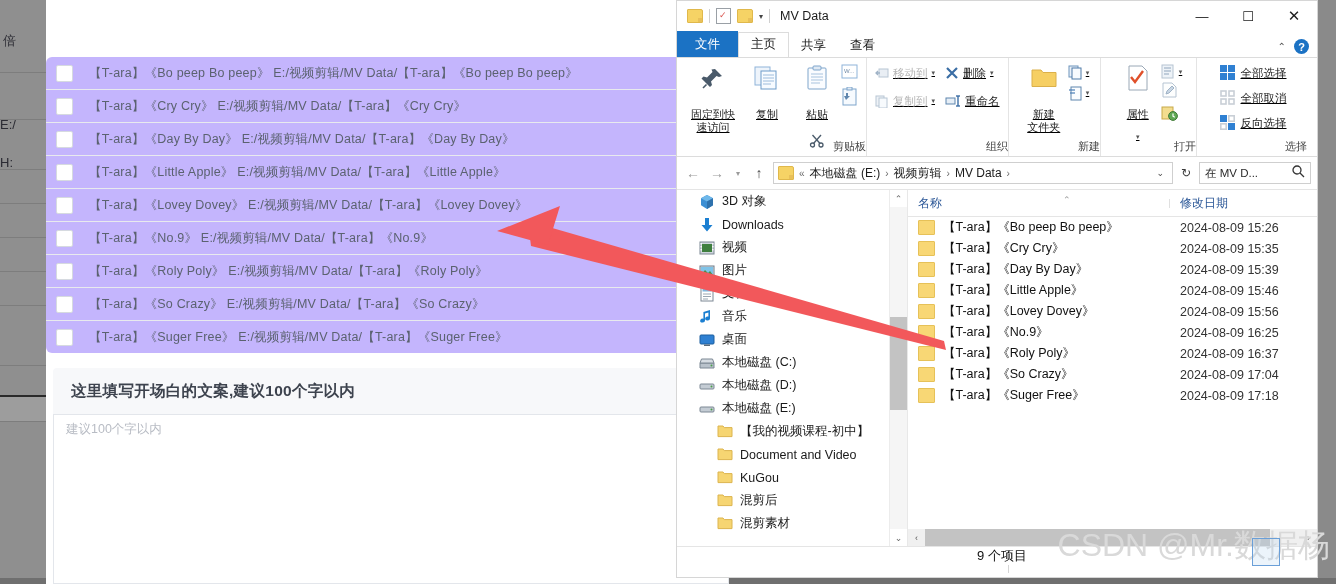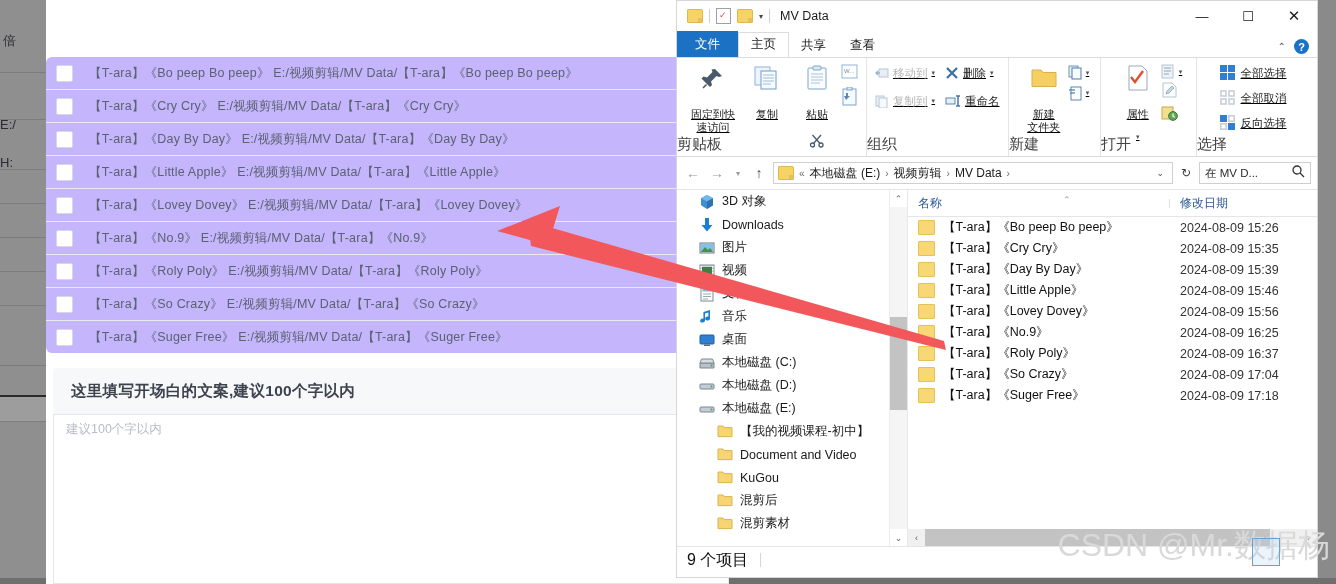--- a/index.html
+++ b/index.html
@@ -80,21 +80,21 @@
   .rtab.active{border:1px solid #dcdcdc;border-bottom:1px solid #fff;background:#fff;position:relative;top:1px;height:24px;line-height:23px;}
   #ribbon-right{position:absolute;right:8px;bottom:3px;display:flex;align-items:center;gap:8px;}
   .chev-up{font-size:10px;color:#555;}
   .help-ico{width:15px;height:15px;border-radius:50%;background:#1b72c4;color:#fff;font-size:11px;
     display:flex;align-items:center;justify-content:center;font-weight:bold;}
   
   #ribbon{height:98px;border-top:1px solid #dcdcdc;border-bottom:1px solid #dcdcdc;background:#fff;
     display:flex;position:relative;}
   .rgroup{position:relative;height:98px;display:flex;flex-direction:column;align-items:center;
     border-right:1px solid #e4e4e4;padding:0 6px;box-sizing:border-box;}
-  .rgroup-label{position:absolute;bottom:2px;left:0;right:0;text-align:left;font-size:15px;color:#444;}
+  .rgroup-label{position:absolute;bottom:2px;left:0;right:0;text-align:right;font-size:11px;color:#444;}
   .rg-content{display:flex;flex:1;align-items:flex-start;padding-top:4px;text-decoration:underline;}
   .big-btn{width:56px;display:flex;flex-direction:column;align-items:center;gap:12px;}
   .big-btn .lbl{font-size:11px;color:#222;text-align:center;line-height:13px;margin-top:2px;}
   .ico-box{height:32px;display:flex;align-items:center;justify-content:center;}
   .small-btn{display:flex;align-items:center;gap:4px;height:22px;font-size:11.5px;color:#222;padding-right:4px;}
   .small-btn.dim{color:#b4b4b4;}
   .caret{font-size:7px;color:#555;}
   .sel-btn{display:flex;align-items:center;gap:6px;height:22px;font-size:11.5px;color:#222;}
   
   #addrbar{height:32px;display:flex;align-items:center;gap:4px;padding:0 6px;background:#fff;}
@@ -133,21 +133,21 @@
   .file-folder{
     width:15px;height:13px;flex:none;background:#f8d775;border:1px solid #e6c158;border-radius:1px;
     position:relative;
   }
   #file-hscroll{position:absolute;left:0;right:0;bottom:0;height:17px;display:flex;align-items:center;background:#f0f0f0;}
   .hs-arrow{width:17px;text-align:center;font-size:9px;color:#555;}
   .hs-track{flex:1;height:17px;background:#f0f0f0;position:relative;}
   .hs-thumb{position:absolute;left:0;top:0;height:17px;background:#c3c3c3;}
   
   #statusbar{height:26px;border-top:1px solid #e5e5e5;display:flex;align-items:center;
-    padding-left:10px;font-size:16px;color:#111;position:relative;}
+    padding-left:10px;font-size:13px;color:#111;position:relative;flex-direction:column;}
   .st-sep{width:1px;height:14px;background:#d5d5d5;margin-left:12px;}
 
   
   #arrow{position:absolute;left:0;top:0;width:1336px;height:584px;pointer-events:none;}
 
   
   #watermark{
     position:absolute;right:6px;bottom:16px;font-size:32px;color:#d9d9d9;
     white-space:nowrap;font-family:"Liberation Sans","DejaVu Sans",sans-serif;
   }
@@ -532,47 +532,47 @@
         <span class="nvi">
           <svg width="16" height="16" viewBox="0 0 16 16">
               <path d="M6 1 h4 v7 h3.5 L8 14.5 2.5 8 H6z" fill="#1b7fd1"></path>
             </svg>
         </span>
         <span>Downloads</span>
       </div>
       <div class="nav-item">
         <span class="nvi">
           <svg width="16" height="16" viewBox="0 0 16 16">
-              <rect x="1" y="3" width="14" height="10" fill="#dfe6ec" stroke="#6d7a88"></rect>
-              <rect x="2" y="4" width="12" height="8" fill="#7fc3e8"></rect>
-              <path d="M2 12 l4 -5 3 3 2 -2 3 4z" fill="#4a8f48"></path>
-            </svg>
-        </span>
-        <span>图片</span>
-      </div>
-      <div class="nav-item">
-        <span class="nvi">
-          <svg width="16" height="16" viewBox="0 0 16 16">
               <rect x="1" y="2" width="14" height="12" fill="#cfd6dd" stroke="#7c8894"></rect>
               <rect x="3" y="4" width="10" height="8" fill="#3f7f3f"></rect>
               <g fill="#fff">
                 <rect x="1.5" y="3" width="1.4" height="1.4"></rect>
                 <rect x="1.5" y="6" width="1.4" height="1.4"></rect>
                 <rect x="1.5" y="9" width="1.4" height="1.4"></rect>
                 <rect x="13.1" y="3" width="1.4" height="1.4"></rect>
                 <rect x="13.1" y="6" width="1.4" height="1.4"></rect>
                 <rect x="13.1" y="9" width="1.4" height="1.4"></rect>
               </g>
             </svg>
         </span>
         <span>视频</span>
       </div>
       <div class="nav-item">
         <span class="nvi">
           <svg width="16" height="16" viewBox="0 0 16 16">
+              <rect x="1" y="3" width="14" height="10" fill="#dfe6ec" stroke="#6d7a88"></rect>
+              <rect x="2" y="4" width="12" height="8" fill="#7fc3e8"></rect>
+              <path d="M2 12 l4 -5 3 3 2 -2 3 4z" fill="#4a8f48"></path>
+            </svg>
+        </span>
+        <span>图片</span>
+      </div>
+      <div class="nav-item">
+        <span class="nvi">
+          <svg width="16" height="16" viewBox="0 0 16 16">
               <rect x="2" y="1" width="12" height="14" fill="#fff" stroke="#7c8894"></rect>
               <rect x="3.5" y="3" width="9" height="2.5" fill="#7fb5dd"></rect>
               <g stroke="#9aa6b2" stroke-width="1">
                 <line x1="4" y1="8" x2="12" y2="8"></line>
                 <line x1="4" y1="10.5" x2="12" y2="10.5"></line>
                 <line x1="4" y1="13" x2="9" y2="13"></line>
               </g>
             </svg>
         </span>
         <span>文档</span>

